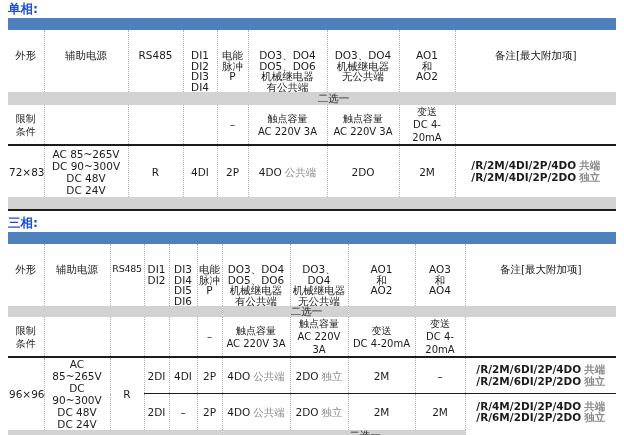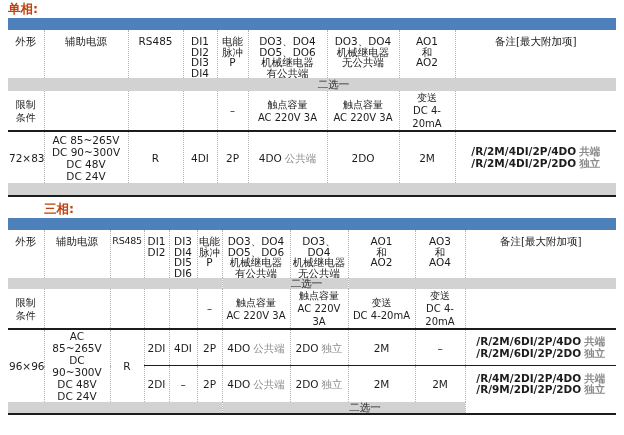--- a/index.html
+++ b/index.html
@@ -1,28 +1,28 @@
 <!DOCTYPE html>
 <html><head>
 <meta charset="utf-8">
 <style>
   html,body{margin:0;padding:0;background:#ffffff;}
   body{width:624px;height:435px;overflow:hidden;
        font-family:"DejaVu Sans","Liberation Sans",sans-serif;color:#1c1c1c;}
   .page{padding:2px 8px 0 8px;}
-  .sec-title{color:#c2410c;font-weight:bold;font-size:12.5px;line-height:14px;margin:0 0 2px 0;}
-  .sec-title.second{margin-top:5px;margin-left:36px;}
+  .sec-title{color:#1d4ed8;font-weight:bold;font-size:12.5px;line-height:14px;margin:0 0 2px 0;}
+  .sec-title.second{margin-top:5px;}
   .bluebar{height:12px;width:608px;background:#4e80bc;}
   table.spec{border-collapse:collapse;table-layout:fixed;width:608px;
              border-bottom:2px solid #1c1c1c;}
   table.spec td{border-right:1px dotted #b2b2b2;text-align:center;vertical-align:middle;
                 padding:0 1px;font-size:10.5px;line-height:12px;overflow:hidden;}
   table.spec td:last-child{border-right:none;}
   .pre{white-space:pre-line;}
-  tr.hdr td{vertical-align:top;padding-top:6px;line-height:10.5px;font-size:10.5px;}
+  tr.hdr td{vertical-align:top;padding-top:20px;line-height:10.5px;font-size:10.5px;}
   tr.hdr td.tight{font-size:9.5px;letter-spacing:-0.3px;padding-left:0;padding-right:0;}
   tr.grayrow td{background:#d2d2d2;font-size:10.5px;line-height:11px;padding-left:44px;}
   tr.grayrow td.white{background:#ffffff;}
   tr.constraint td{border-bottom:2px solid #1c1c1c;font-size:10px;line-height:13px;}
   td.power{text-align:left;padding-left:5px;font-size:10px;line-height:11.5px;margin-top:36px;}
   td.split{border-bottom:1.5px solid #1c1c1c;}
   td.remark div{line-height:11.5px;white-space:nowrap;font-weight:bold;}
   .tag{color:#8c8c8c;}
   .tag:not(:empty){margin-left:3px;}
 </style>
@@ -203,21 +203,21 @@
     <tr style="height:25px">
       <td>2DI</td>
       <td>–</td>
       <td>2P</td>
       <td><span>4DO</span><span class="tag">公共端</span></td>
       <td><span>2DO</span><span class="tag">独立</span></td>
       <td>2M</td>
       <td>2M</td>
       <td class="remark">
         <div><span>/R/4M/2DI/2P/4DO</span><span class="tag">共端</span></div>
-        <div><span>/R/9M/2DI/2P/2DO</span><span class="tag">独立</span></div>
+        <div><span>/R/6M/2DI/2P/2DO</span><span class="tag">独立</span></div>
       </td>
     </tr>
 
     <tr class="grayrow" style="height:11px">
       <td colspan="6"></td>
       <td colspan="4">二选一</td>
       <td class="white"></td>
     </tr>
 
   </tbody>

